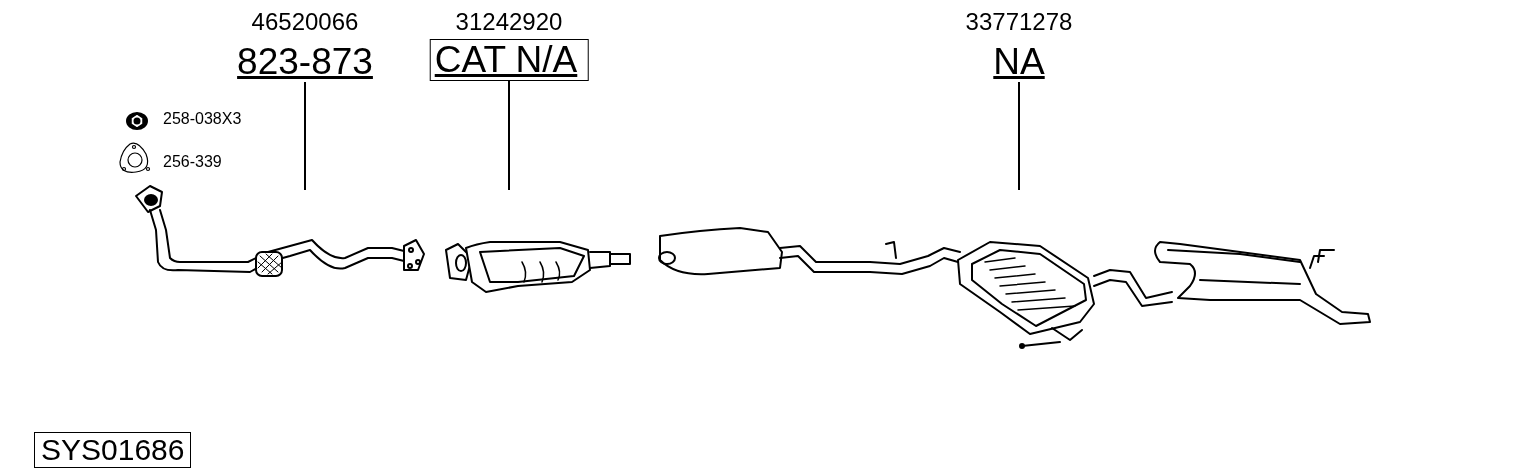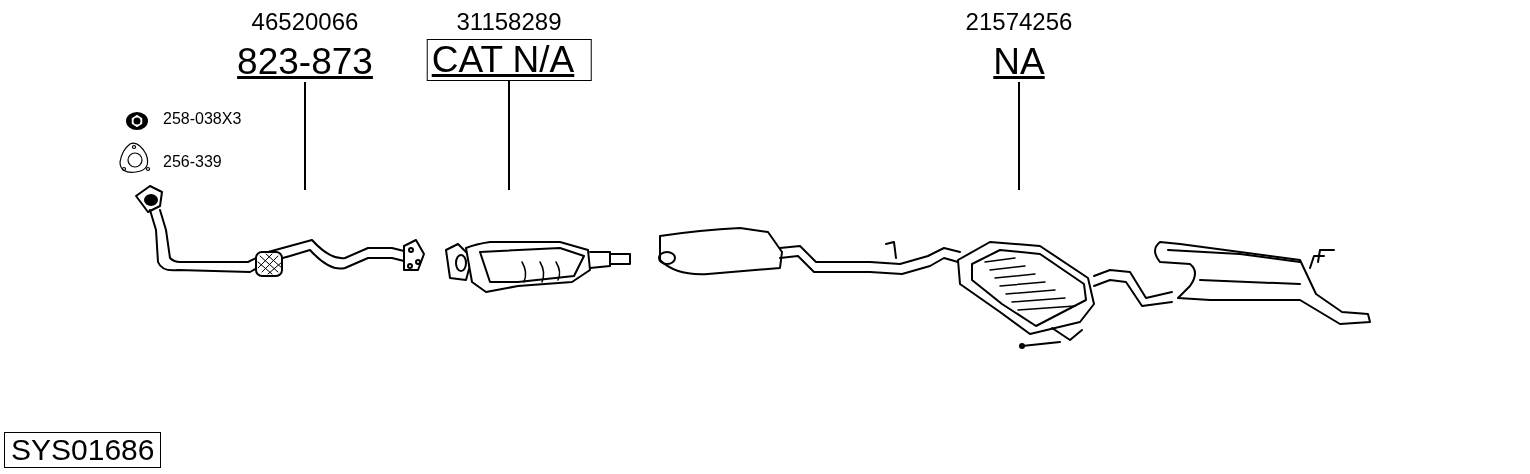--- a/index.html
+++ b/index.html
@@ -1,24 +1,24 @@
 <!DOCTYPE html>
 <html><head>
 <meta charset="utf-8">
 <style>
   html, body { margin: 0; padding: 0; background: #ffffff; }
   body { width: 1530px; height: 474px; position: relative; overflow: hidden;
          font-family: "Liberation Sans", sans-serif; color: #000; }
   .abs { position: absolute; }
   .oem { font-size: 24px; white-space: nowrap; transform: translateX(-50%); }
   .part { font-size: 37px; white-space: nowrap; transform: translateX(-50%); line-height: 1; text-decoration: underline; }
-  .boxed { border: 1.5px solid #000; padding: 1px 16px 2px 4px; }
+  .boxed { border: 1.5px solid #000; padding: 1px 10px 2px 4px; }
   .leader { width: 2px; background: #000; }
   .acc { font-size: 16px; white-space: nowrap; }
-  .sys { font-size: 30px; border: 1.5px solid #000; padding: 0 6px; line-height: 34px; }
+  .sys { font-size: 30px; border: 1.5px solid #000; padding: 0 6px; line-height: 34px; margin-left: 30px; }
   svg.diagram { position: absolute; left: 0; top: 0; }
 </style>
 </head>
 <body>
 
 <svg class="diagram" width="1530" height="474" viewBox="0 0 1530 474" fill="none" stroke="#000" stroke-width="2" stroke-linejoin="round" stroke-linecap="round">
 
   <g>
     <path d="M136 196 L150 186 L162 192 L160 206 L148 212 Z" fill="#fff"></path>
     <ellipse cx="151" cy="200" rx="6" ry="5" fill="#000"></ellipse>
@@ -75,24 +75,24 @@
     <circle cx="134" cy="147" r="1.5"></circle>
       <circle cx="124" cy="169" r="1.5"></circle>
       <circle cx="148" cy="169" r="1.5"></circle>
   </g>
 </svg>
 
 <div class="abs oem" style="left:305px; top:8px;">46520066</div>
 <div class="abs part" style="left:305px; top:43px;">823-873</div>
 <div class="abs leader" style="left:304px; top:82px; height:108px;"></div>
 
-<div class="abs oem" style="left:509px; top:8px;">31158289</div>
+<div class="abs oem" style="left:509px; top:8px;">31242920</div>
 <div class="abs part boxed" style="left:509px; top:39px;">CAT N/A</div>
 <div class="abs leader" style="left:508px; top:81px; height:109px;"></div>
 
-<div class="abs oem" style="left:1019px; top:8px;">21574256</div>
+<div class="abs oem" style="left:1019px; top:8px;">33771278</div>
 <div class="abs part" style="left:1019px; top:43px;">NA</div>
 <div class="abs leader" style="left:1018px; top:82px; height:108px;"></div>
 
 <div class="abs acc" style="left:163px; top:110px;">258-038X3</div>
 <div class="abs acc" style="left:163px; top:153px;">256-339</div>
 
 <div class="abs sys" style="left:4px; top:432px;">SYS01686</div>
 
 </body></html>

